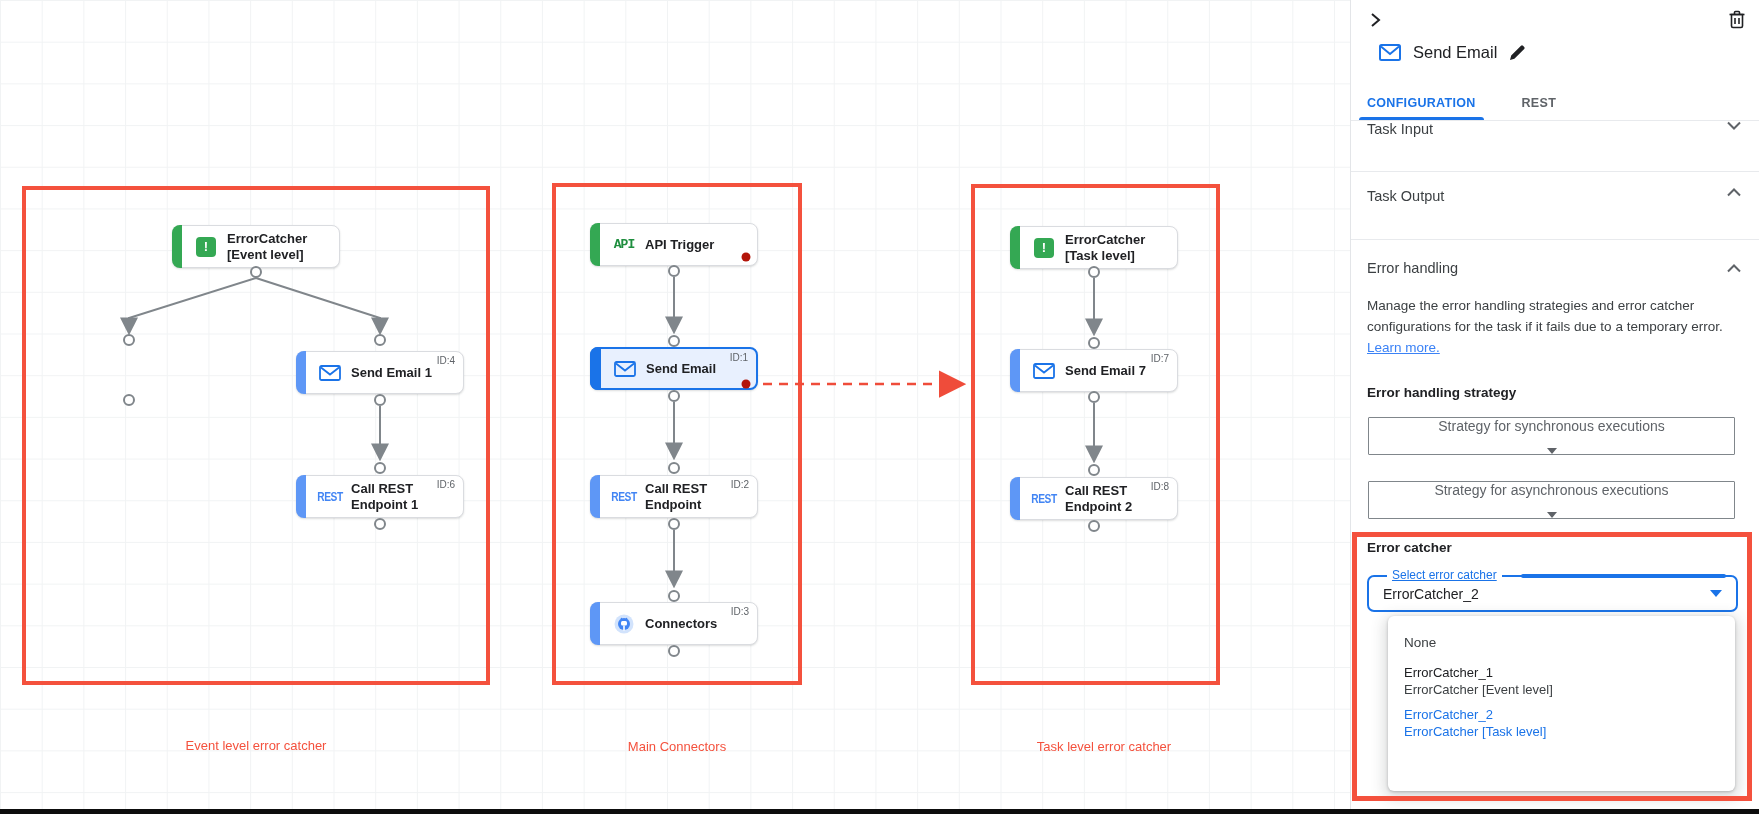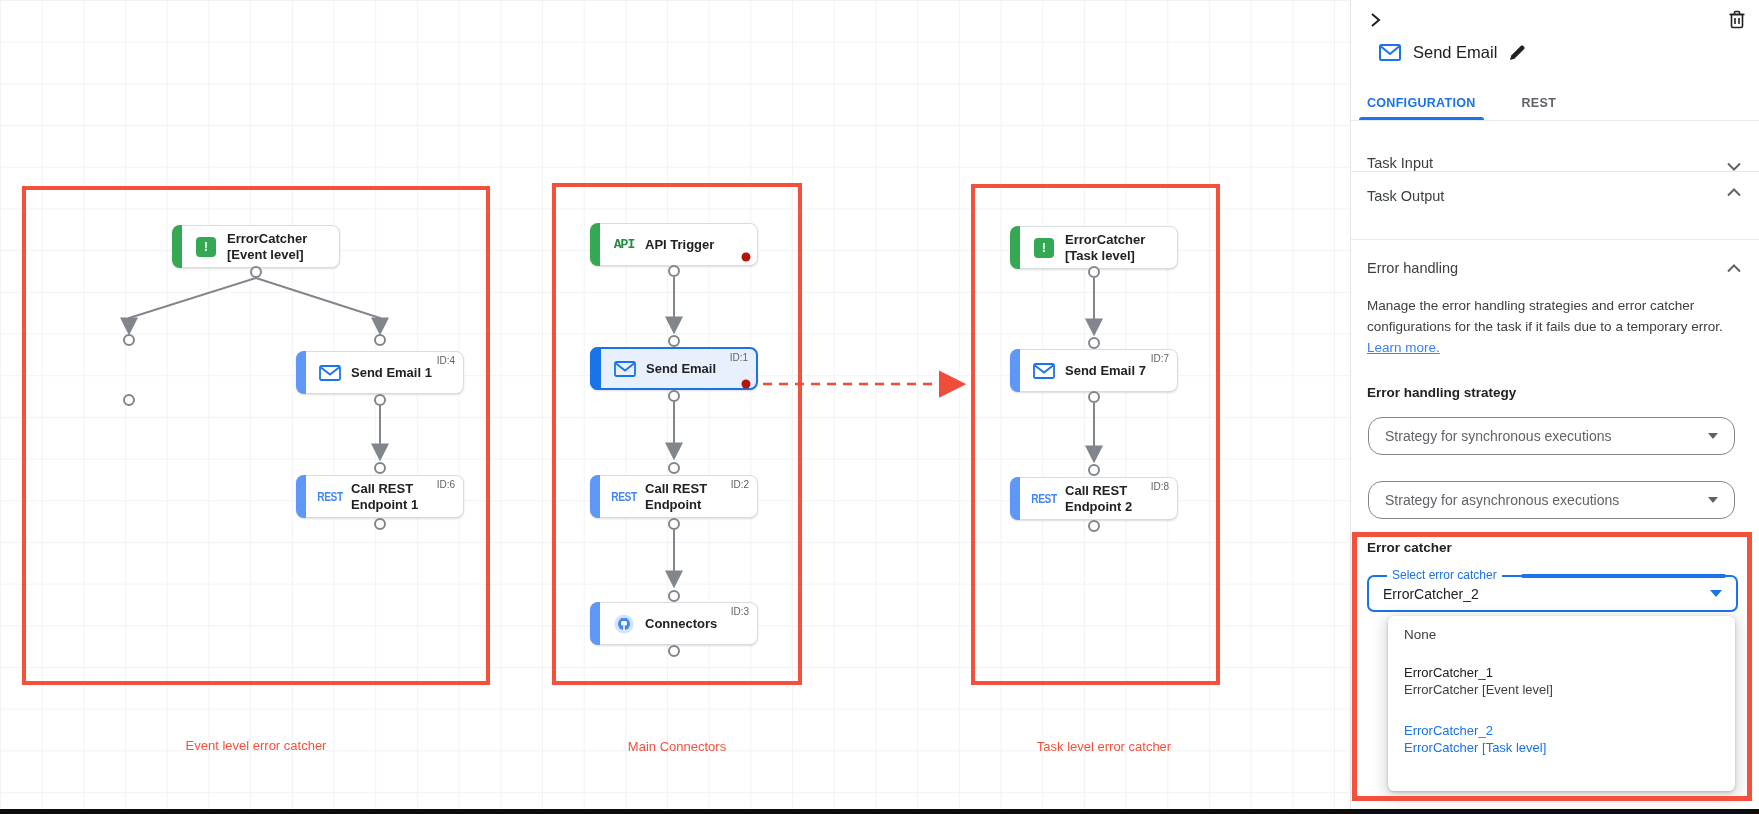--- a/index.html
+++ b/index.html
@@ -58,36 +58,36 @@
     color:var(--txt3);position:relative;cursor:pointer;}
   .tab.active{color:var(--blue);}
   .tab.active::after{content:"";position:absolute;left:-8px;right:-8px;bottom:0;height:3px;
     background:var(--blue);border-radius:3px 3px 0 0;}
   .secrow{position:absolute;left:0;right:0;display:flex;justify-content:space-between;
     padding:0 18px 0 16px;color:var(--txt2);font-size:14.5px;font-weight:500;cursor:pointer;}
   .b1{border-bottom:1px solid #e8eaed;}
   .eh-desc{position:absolute;top:296px;left:16px;width:384px;font-size:13.5px;line-height:1.55;color:var(--txt2);}
   .link{color:#3b82f6;text-decoration:underline;cursor:pointer;}
   .lbl{position:absolute;left:16px;font-size:13.5px;font-weight:bold;color:var(--txt);}
-  .selbox{position:absolute;left:17px;width:367px;height:38px;border:1px solid #80868b;border-radius:14px;
-    display:flex;align-items:center;justify-content:space-between;padding:0 16px;cursor:pointer;background:#fff;}
+  .selbox{position:absolute;left:17px;width:367px;height:38px;border:1px solid #80868b;border-radius:1px;
+    display:flex;align-items:center;justify-content:space-between;padding:0 16px;cursor:pointer;background:#fff;flex-direction:column;}
   .selbox .ph{font-size:14px;color:var(--txt3);}
   .caret{width:0;height:0;border-left:5px solid transparent;border-right:5px solid transparent;
     border-top:6px solid #5f6368;}
   .ecfield{position:absolute;top:575px;left:16px;width:371px;height:37px;border:2px solid var(--blue);
     border-radius:7px;background:#fff;display:flex;align-items:center;justify-content:space-between;
     padding:0 14px;cursor:pointer;}
   .ecfield .val{font-size:14px;color:var(--txt);}
   .ecfield .caret{border-top-color:var(--blue);border-top-width:7px;border-left-width:6px;border-right-width:6px;}
   .float-lbl{position:absolute;top:-9px;left:18px;background:#fff;padding:0 5px;font-size:12px;
-    font-weight:500;color:var(--blue);white-space:nowrap;}
+    font-weight:500;color:var(--blue);white-space:nowrap;text-decoration:underline;}
   .topbar{position:absolute;top:-3px;left:152px;right:10px;height:4px;background:var(--blue);border-radius:2px;}
   .menu{position:absolute;top:616px;left:37px;width:347px;height:175px;background:#fff;border-radius:6px;
     box-shadow:0 1px 3px rgba(60,64,67,.3),0 4px 14px 4px rgba(60,64,67,.18);z-index:5;}
-  .mi{padding:16px 16px;cursor:pointer;font-size:13.5px;color:var(--txt2);}
+  .mi{padding:0 16px;cursor:pointer;font-size:13.5px;color:var(--txt2);}
   .mi-none{padding-top:13px;height:40px;display:flex;align-items:center;}
   .mi-two{padding-top:8px;line-height:1.32;font-size:13px;}
   .mi-two .nm{font-weight:500;color:var(--txt);}
   .mi-two.sel .nm,.mi-two.sel .ds{color:var(--blue);}
   .mi-add{margin-top:12px;padding:8px 16px;color:var(--blue);font-weight:bold;font-size:13px;letter-spacing:.4px;cursor:pointer;}
   .red-overlay{position:absolute;left:1px;top:532px;width:400px;height:269px;border:5px solid var(--red);
     pointer-events:none;z-index:6;}
   .bottom-bar{position:absolute;left:0;bottom:0;width:1759px;height:5px;background:#0d0d0d;z-index:9;}
 </style>
 </head>
@@ -319,21 +319,21 @@
       <svg width="17" height="17" viewBox="0 0 17 17" fill="#202124" style="cursor:pointer">
         <path d="M1 16 l1.2-4.4 L12 1.8 a1.4 1.4 0 0 1 2 0 l1.2 1.2 a1.4 1.4 0 0 1 0 2 L5.4 14.8 z"></path>
       </svg>
     </div>
 
     <div class="tabs">
       <div class="tab active">CONFIGURATION</div>
       <div class="tab">REST</div>
     </div>
 
-    <div class="secrow b1" style="top:121px;height:51px;align-items:flex-end">
+    <div class="secrow b1" style="top:121px;height:51px;align-items:flex-start">
       <span>Task Input</span>
       <svg width="14" height="9" viewBox="0 0 14 9" fill="none" stroke="#5f6368" stroke-width="2">
           <polyline points="1,1.5 7,7.5 13,1.5"></polyline>
         </svg>
     </div>
 
     <div class="secrow b1" style="top:172px;height:68px;align-items:flex-start;padding-top:16px">
       <span>Task Output</span>
       <svg width="14" height="9" viewBox="0 0 14 9" fill="none" stroke="#5f6368" stroke-width="2">
           <polyline points="1,7.5 7,1.5 13,7.5"></polyline>

